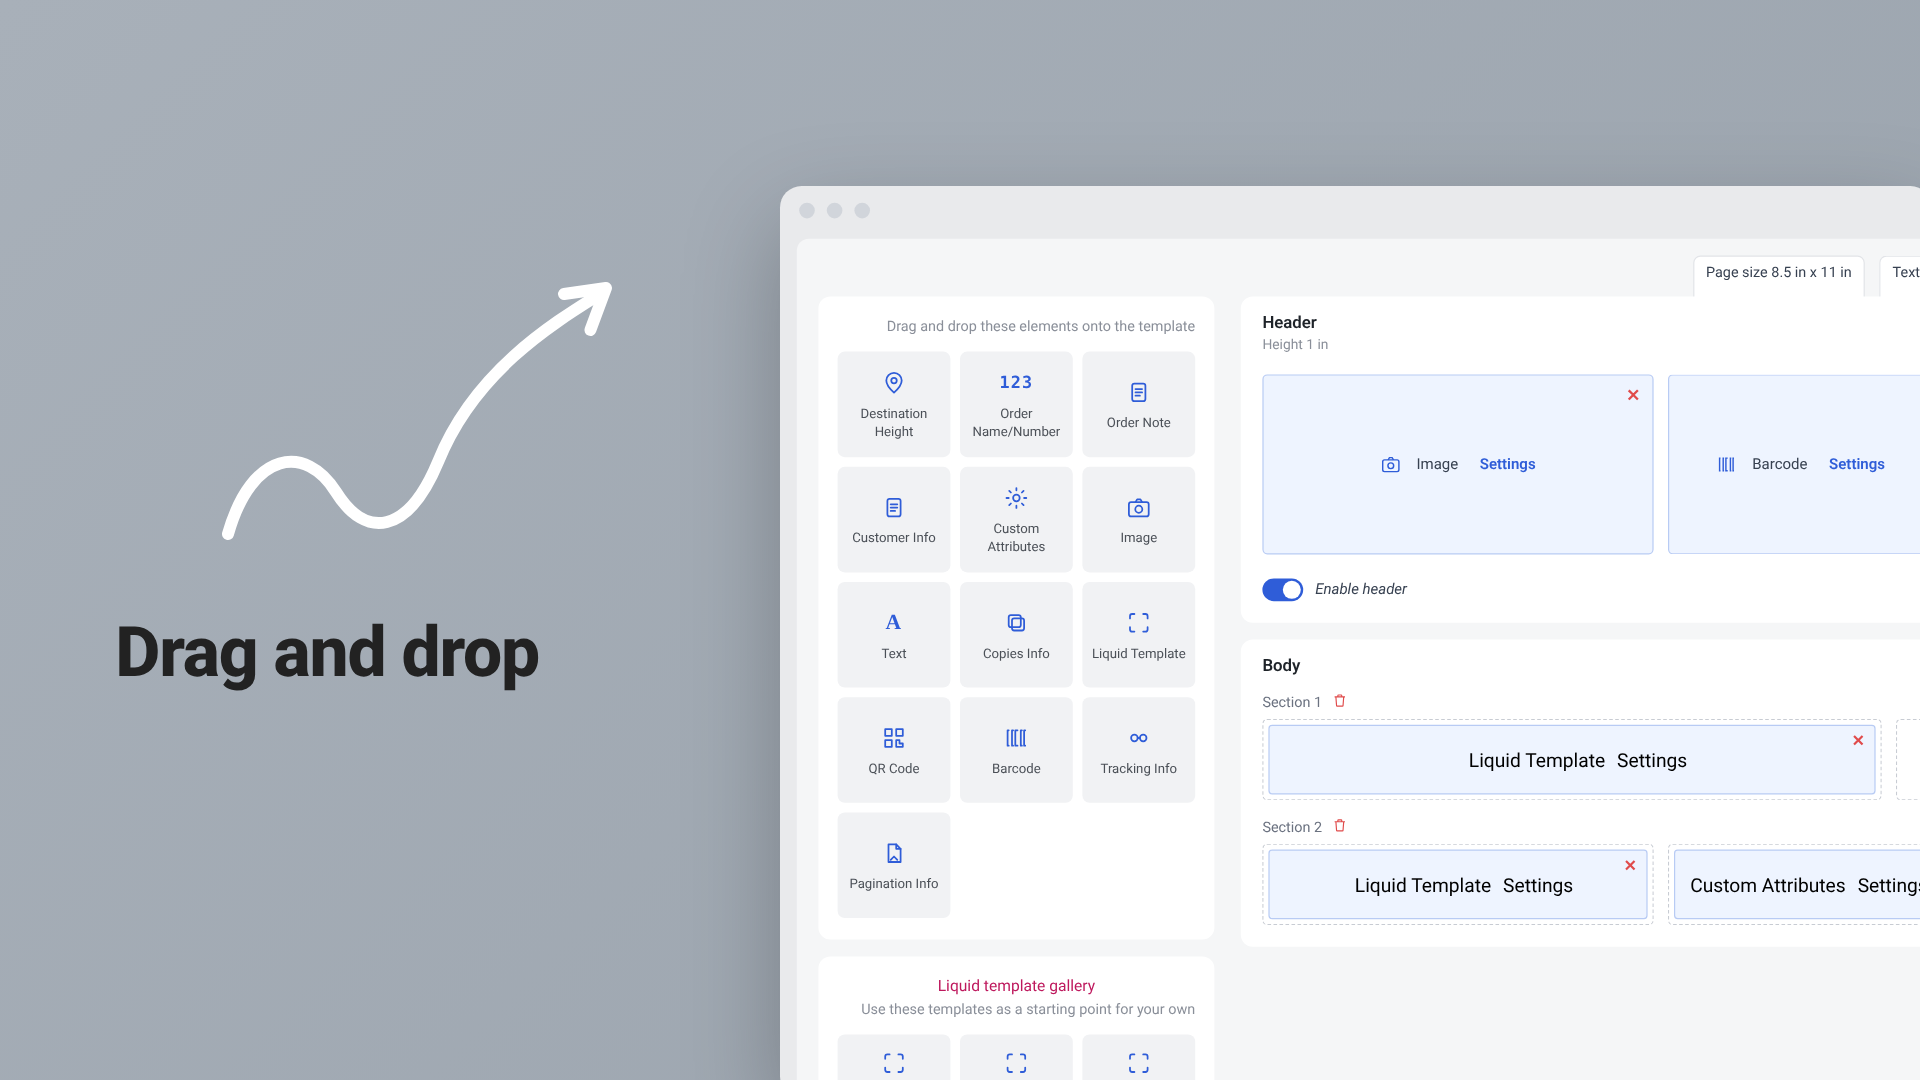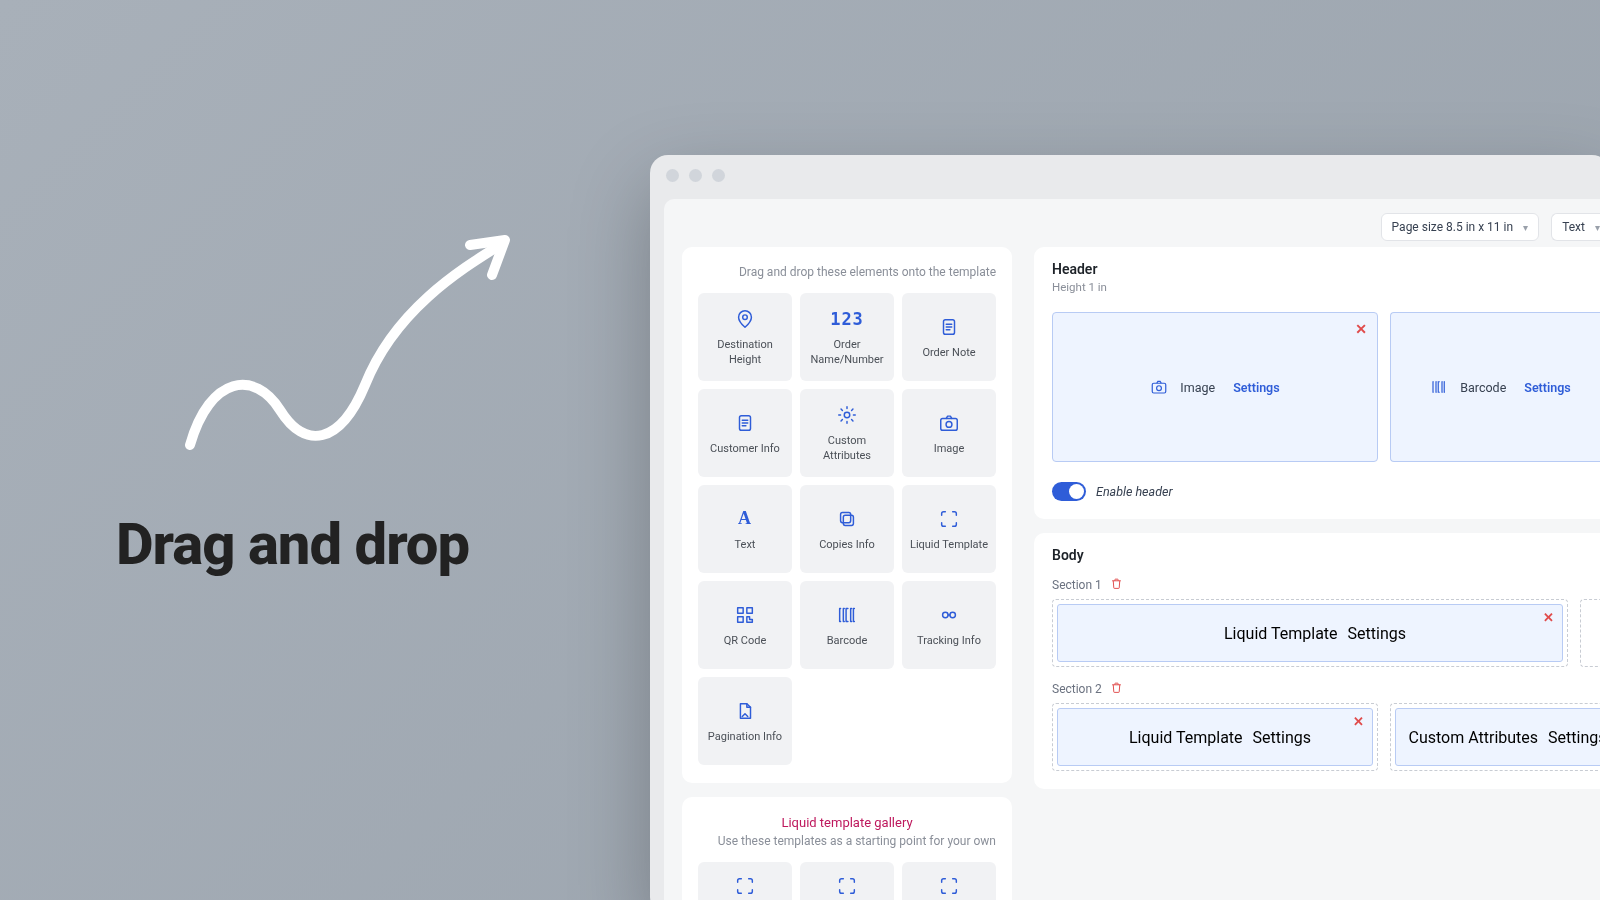--- a/index.html
+++ b/index.html
@@ -5,21 +5,21 @@
   * { box-sizing: border-box; margin: 0; padding: 0; }
   html, body {
     width: 1600px; height: 900px; overflow: hidden;
     font-family: -apple-system, BlinkMacSystemFont, "Segoe UI", Roboto, sans-serif;
     background: linear-gradient(135deg, #a8b0b9 0%, #9aa3ad 100%);
   }
 
   
   .promo {
     position: absolute;
-    left: 116px; top: 510px;
+    left: 96px; top: 510px;
     max-width: 520px;
   }
   .promo h1 {
     font-size: 58px;
     font-weight: 800;
     color: #222;
     letter-spacing: -1px;
     margin-bottom: 24px;
   }
   .promo p {
@@ -79,20 +79,21 @@
     background: #fff;
     border: 1px solid #e2e4e8;
     border-radius: 6px;
     padding: 6px 10px;
     font-size: 12px;
     color: #374151;
     display: flex;
     align-items: center;
     gap: 10px;
     cursor: pointer;
+    flex-direction: column;
   }
   .chevron { font-size: 10px; color: #9aa0aa; }
 
   
   .left-col {
     position: absolute;
     left: 18px; top: 48px;
     width: 330px;
     bottom: 0;
   }
@@ -142,21 +143,21 @@
     color: #4b5057;
     text-align: center;
     line-height: 1.35;
   }
   .ico {
     width: 22px; height: 22px;
     display: flex; align-items: center; justify-content: center;
     color: #2f5dd8;
   }
   .ico svg { width: 22px; height: 22px; stroke: currentColor; fill: none; stroke-width: 1.6; stroke-linecap: round; stroke-linejoin: round; }
-  .ico.numeric { font-weight: 700; font-size: 17px; letter-spacing: 1px; color: #2f5dd8; font-family: ui-monospace, monospace; }
+  .ico.numeric { font-weight: 700; font-size: 14px; letter-spacing: 1px; color: #2f5dd8; font-family: ui-monospace, monospace; }
 
   
   .right-panel {
     background: #fff;
     border-radius: 10px;
     padding: 14px 18px 18px;
     margin-bottom: 14px;
   }
   .sec-title { font-size: 14px; font-weight: 600; color: #1e2329; }
   .sec-sub   { font-size: 11.5px; color: #8a8f99; margin-top: 3px; }

